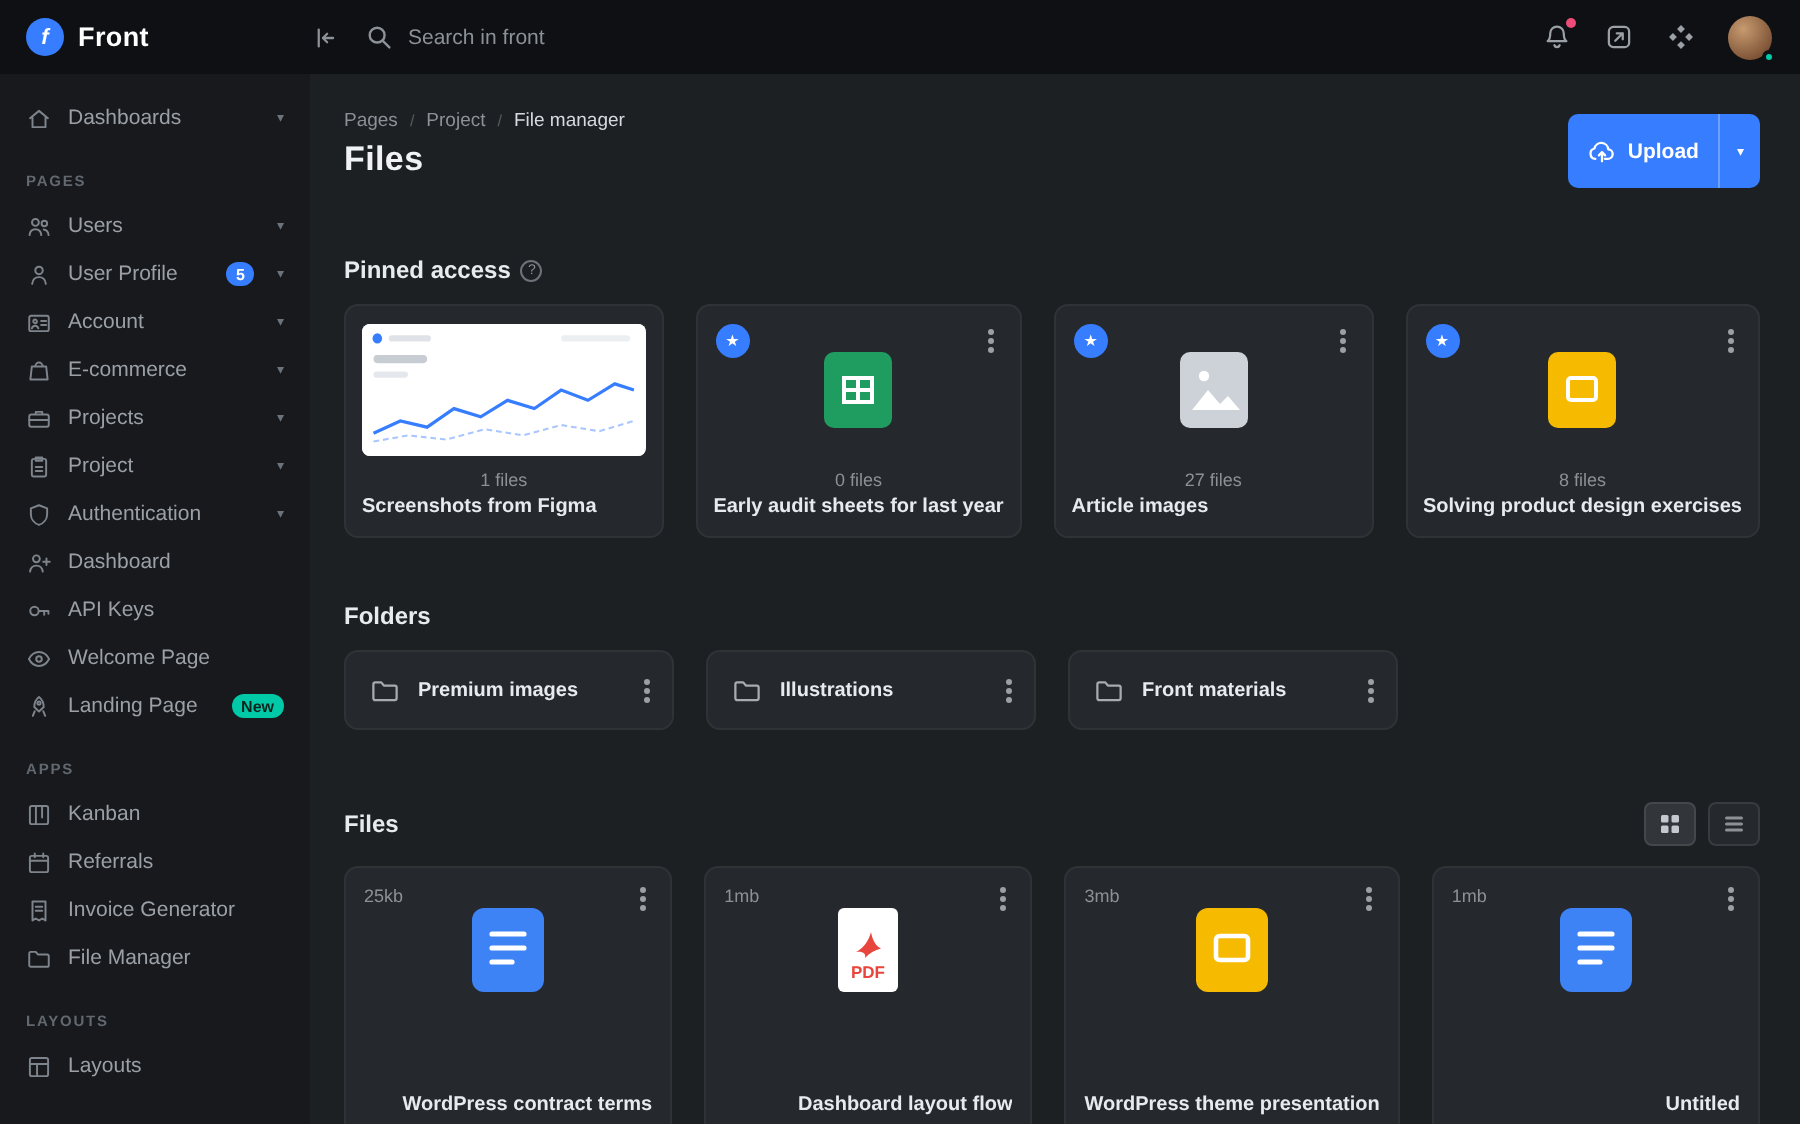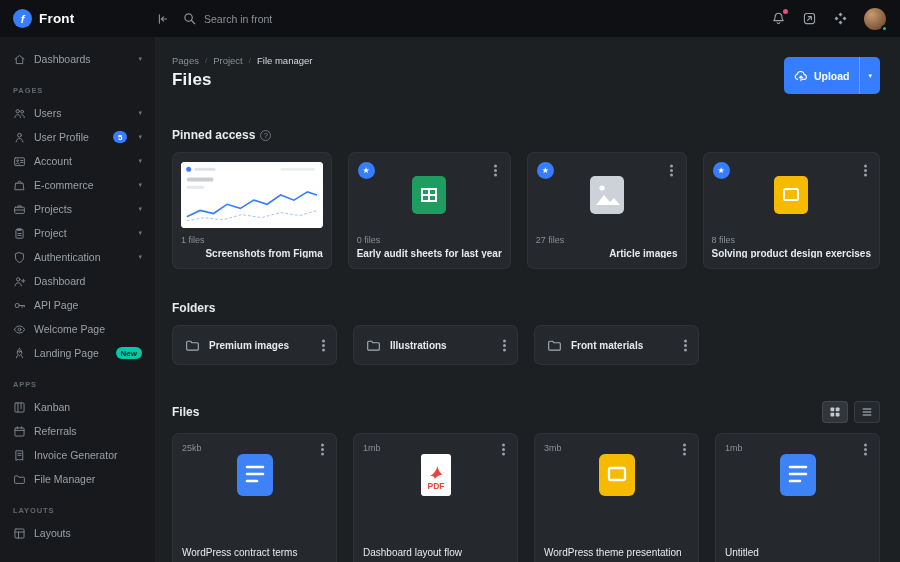--- a/index.html
+++ b/index.html
@@ -52,37 +52,37 @@
   .help-circle{width:11px;height:11px;border-radius:50%;border:1px solid #6d737a;color:#8b9197;font-size:7px;display:flex;align-items:center;justify-content:center;font-weight:normal;cursor:pointer;}
   .grid4{display:grid;grid-template-columns:repeat(4,1fr);gap:16px;margin-top:10px;}
 
   .pcard{position:relative;background:#25282c;border:1px solid rgba(255,255,255,.05);border-radius:7px;height:117px;padding:8px 8px 10px;display:flex;flex-direction:column;cursor:pointer;}
   .card-top{height:74px;display:flex;align-items:center;justify-content:center;}
   .thumb{width:100%;height:66px;background:#fff;border-radius:4px;overflow:hidden;}
   .thumb svg{display:block;width:100%;height:100%;}
   .star-badge{position:absolute;top:9px;left:9px;width:17px;height:17px;border-radius:50%;background:#377dff;color:#fff;font-size:8px;display:flex;align-items:center;justify-content:center;cursor:pointer;}
   .kebab-btn{position:absolute;top:8px;right:5px;width:18px;height:18px;display:flex;align-items:center;justify-content:center;background:none;border:0;cursor:pointer;}
   .kebab{width:3px;height:3px;border-radius:50%;background:#9aa0a6;box-shadow:0 -4.5px 0 #9aa0a6,0 4.5px 0 #9aa0a6;}
-  .pfiles{font-size:9px;color:#8b9197;text-align:left;margin-top:7px;}
-  .ptitle{font-size:10px;font-weight:bold;color:#e8ebee;text-align:right;margin-top:3px;white-space:nowrap;overflow:hidden;text-overflow:ellipsis;}
+  .pfiles{font-size:9px;color:#8b9197;text-align:center;margin-top:7px;}
+  .ptitle{font-size:10px;font-weight:bold;color:#e8ebee;text-align:left;margin-top:3px;white-space:nowrap;overflow:hidden;text-overflow:ellipsis;}
 
   .folder-card{display:flex;align-items:center;gap:9px;background:#25282c;border:1px solid rgba(255,255,255,.05);border-radius:7px;height:40px;padding:0 4px 0 12px;cursor:pointer;}
   .fname{font-size:10px;font-weight:bold;color:#e8ebee;flex:1;white-space:nowrap;overflow:hidden;}
   .folder-card .kebab-btn{position:static;flex:none;}
 
   .files-head{display:flex;justify-content:space-between;align-items:center;margin-top:36px;}
   .view-toggle{display:flex;gap:6px;}
   .view-btn{width:26px;height:22px;border-radius:4px;border:1px solid rgba(255,255,255,.09);background:#25282c;display:flex;align-items:center;justify-content:center;cursor:pointer;padding:0;}
   .view-btn.active{background:#32363b;}
 
   .fcard{position:relative;background:#25282c;border:1px solid rgba(255,255,255,.05);border-radius:7px;height:150px;padding:9px 9px 10px;display:flex;flex-direction:column;cursor:pointer;}
   .fmeta{font-size:9px;color:#8b9197;}
   .fcard .kebab-btn{top:6px;right:5px;}
   .ficon-area{flex:1;display:flex;align-items:flex-start;justify-content:center;padding-bottom:2px;}
-  .ftitle{font-size:10px;font-weight:normal;color:#e8ebee;text-align:left;white-space:nowrap;overflow:hidden;text-overflow:ellipsis;}
+  .ftitle{font-size:10px;font-weight:bold;color:#e8ebee;text-align:right;white-space:nowrap;overflow:hidden;text-overflow:ellipsis;}
   .fupdated{font-size:8.5px;color:#8b9197;text-align:center;margin-top:4px;}
 </style>
 </head>
 <body>
 
 <div class="stage">
 
   <header class="topbar">
     <div class="brand">
       <span class="logo-mark">f</span>
@@ -247,21 +247,21 @@
       <span class="nlabel">Dashboard</span>
     </div>
 
     <div class="nav-item">
       <span class="nicon">
           <svg width="13" height="13" viewBox="0 0 16 16">
             <circle cx="5.2" cy="8" r="2.6"></circle>
             <path d="M7.8 8h6M11.2 8v2.3M13.8 8v1.7"></path>
           </svg>
         </span>
-      <span class="nlabel">API Page</span>
+      <span class="nlabel">API Keys</span>
     </div>
 
     <div class="nav-item">
       <span class="nicon">
           <svg width="13" height="13" viewBox="0 0 16 16">
             <path d="M1.8 8C3.2 5.2 5.5 3.7 8 3.7S12.8 5.2 14.2 8C12.8 10.8 10.5 12.3 8 12.3S3.2 10.8 1.8 8z"></path>
             <circle cx="8" cy="8" r="1.7"></circle>
           </svg>
         </span>
       <span class="nlabel">Welcome Page</span>

